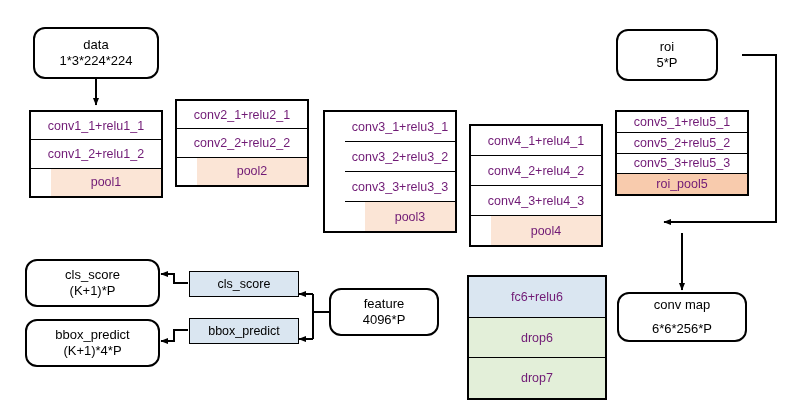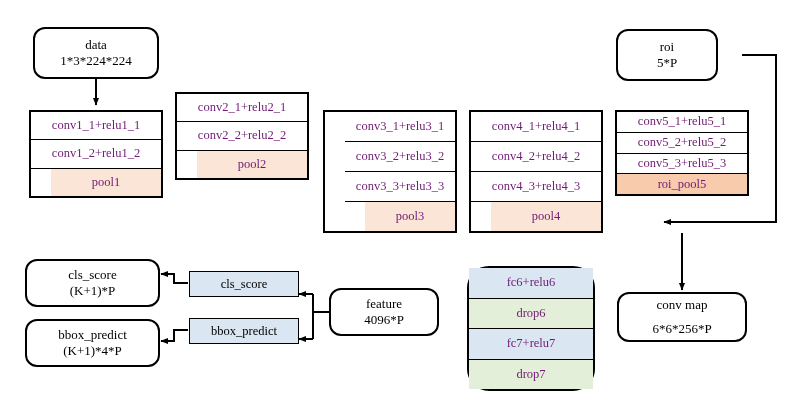--- a/index.html
+++ b/index.html
@@ -5,21 +5,21 @@
   html, body {
     margin: 0;
     padding: 0;
     background: #ffffff;
   }
   #canvas {
     position: relative;
     width: 798px;
     height: 414px;
     background: #ffffff;
-    font-family: Liberation Serif, serif;
+    font-family: Liberation Sans, sans-serif;
     overflow: hidden;
   }
   #arrows {
     position: absolute;
     left: 0;
     top: 0;
     width: 798px;
     height: 414px;
     pointer-events: none;
   }
@@ -135,51 +135,50 @@
     <span class="ln">roi</span>
     <span class="ln">5*P</span>
   </div>
 
   <div class="stack" style="left:29px; top:110px; width:134px; height:88px;">
     <div class="row conv">conv1_1+relu1_1</div>
     <div class="row conv">conv1_2+relu1_2</div>
     <div class="row pool">pool1</div>
   </div>
 
-  <div class="stack" style="left:175px; top:92px; width:134px; height:88px;">
+  <div class="stack" style="left:175px; top:99px; width:134px; height:88px;">
     <div class="row conv">conv2_1+relu2_1</div>
     <div class="row conv">conv2_2+relu2_2</div>
     <div class="row pool">pool2</div>
   </div>
 
   <div class="stack" style="left:323px; top:110px; width:134px; height:123px;padding-left:20px;">
     <div class="row conv">conv3_1+relu3_1</div>
     <div class="row conv">conv3_2+relu3_2</div>
     <div class="row conv">conv3_3+relu3_3</div>
     <div class="row pool">pool3</div>
   </div>
 
-  <div class="stack" style="left:469px; top:110px; width:134px; height:123px;">
+  <div class="stack" style="left:469px; top:124px; width:134px; height:123px;">
     <div class="row conv">conv4_1+relu4_1</div>
     <div class="row conv">conv4_2+relu4_2</div>
     <div class="row conv">conv4_3+relu4_3</div>
     <div class="row pool">pool4</div>
   </div>
 
   <div class="stack" style="left:615px; top:110px; width:134px; height:86px;">
     <div class="row conv">conv5_1+relu5_1</div>
     <div class="row conv">conv5_2+relu5_2</div>
     <div class="row conv">conv5_3+relu5_3</div>
     <div class="row roipool">roi_pool5</div>
   </div>
 
-  <div class="stack" style="left:467px; top:266px; width:128px; height:125px;border-radius:22px;">
+  <div class="stack" style="left:467px; top:275px; width:140px; height:125px;">
     <div class="row fc">fc6+relu6</div>
     <div class="row drop">drop6</div>
-    <div class="row fc">fc7+relu7</div>
     <div class="row drop">drop7</div>
   </div>
 
   <div class="rnode" style="left:617px; top:292px; width:130px; height:50px;gap:8px;">
     <span class="ln">conv map</span>
     <span class="ln">6*6*256*P</span>
   </div>
 
   <div class="rnode" style="left:329px; top:288px; width:110px; height:48px;">
     <span class="ln">feature</span>

